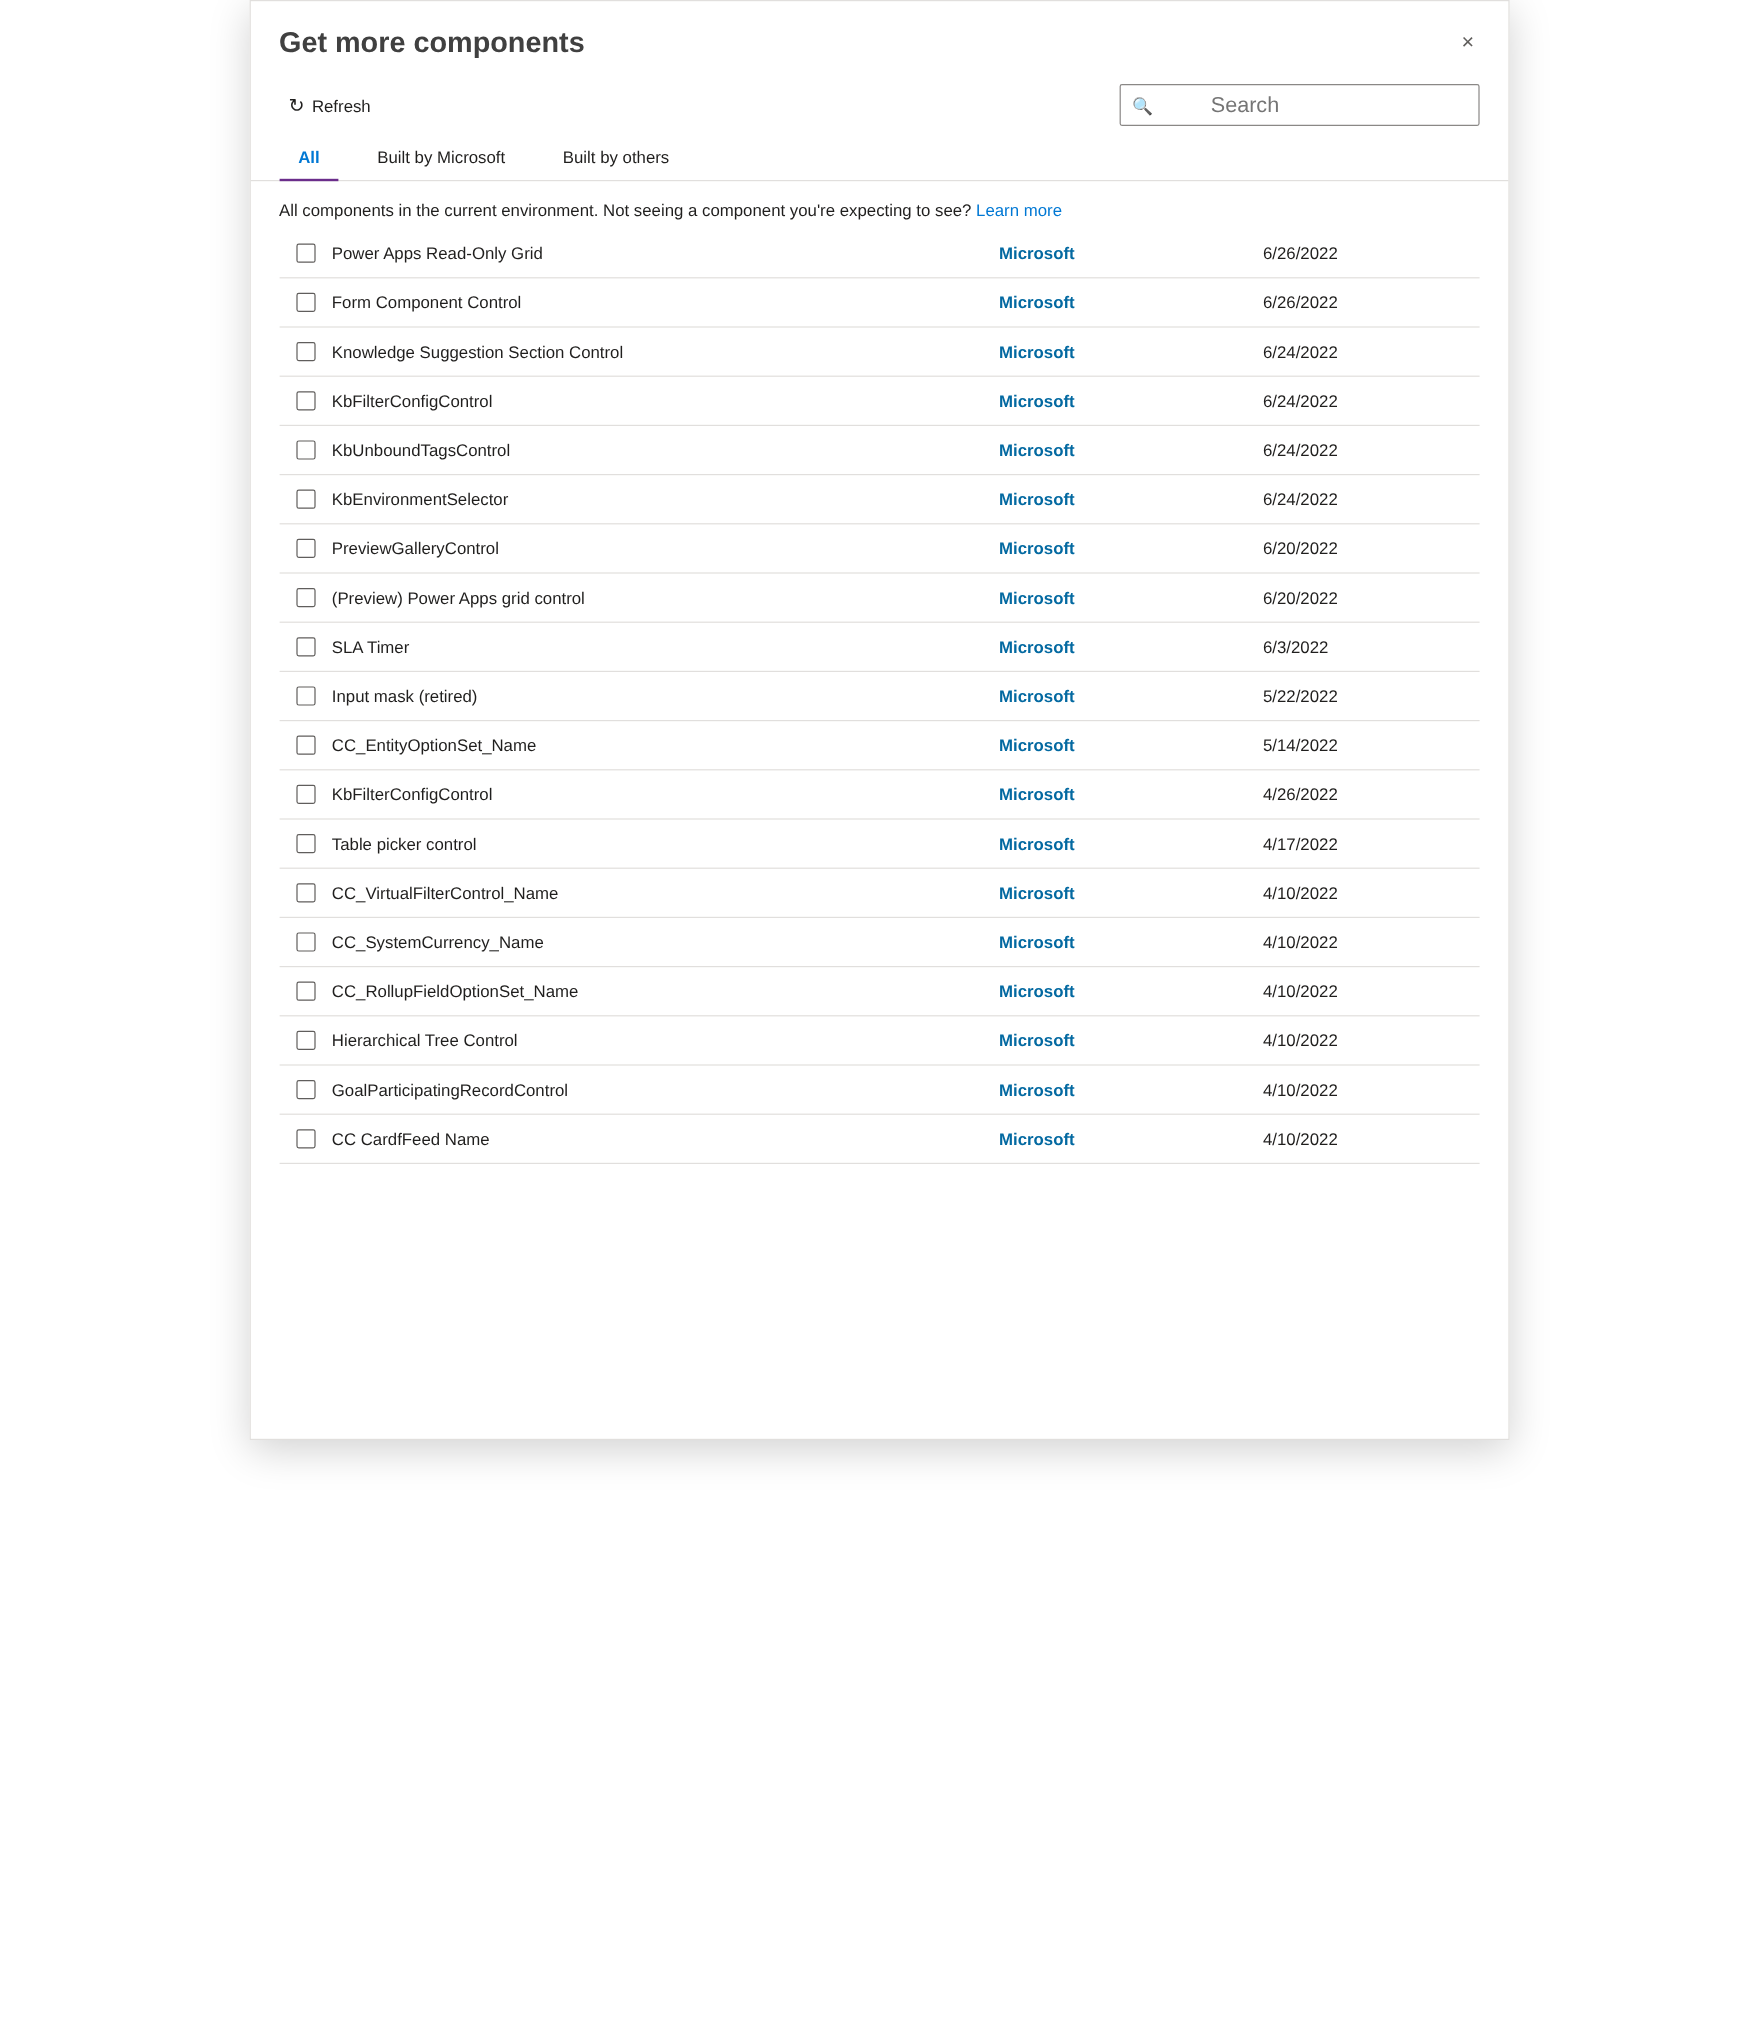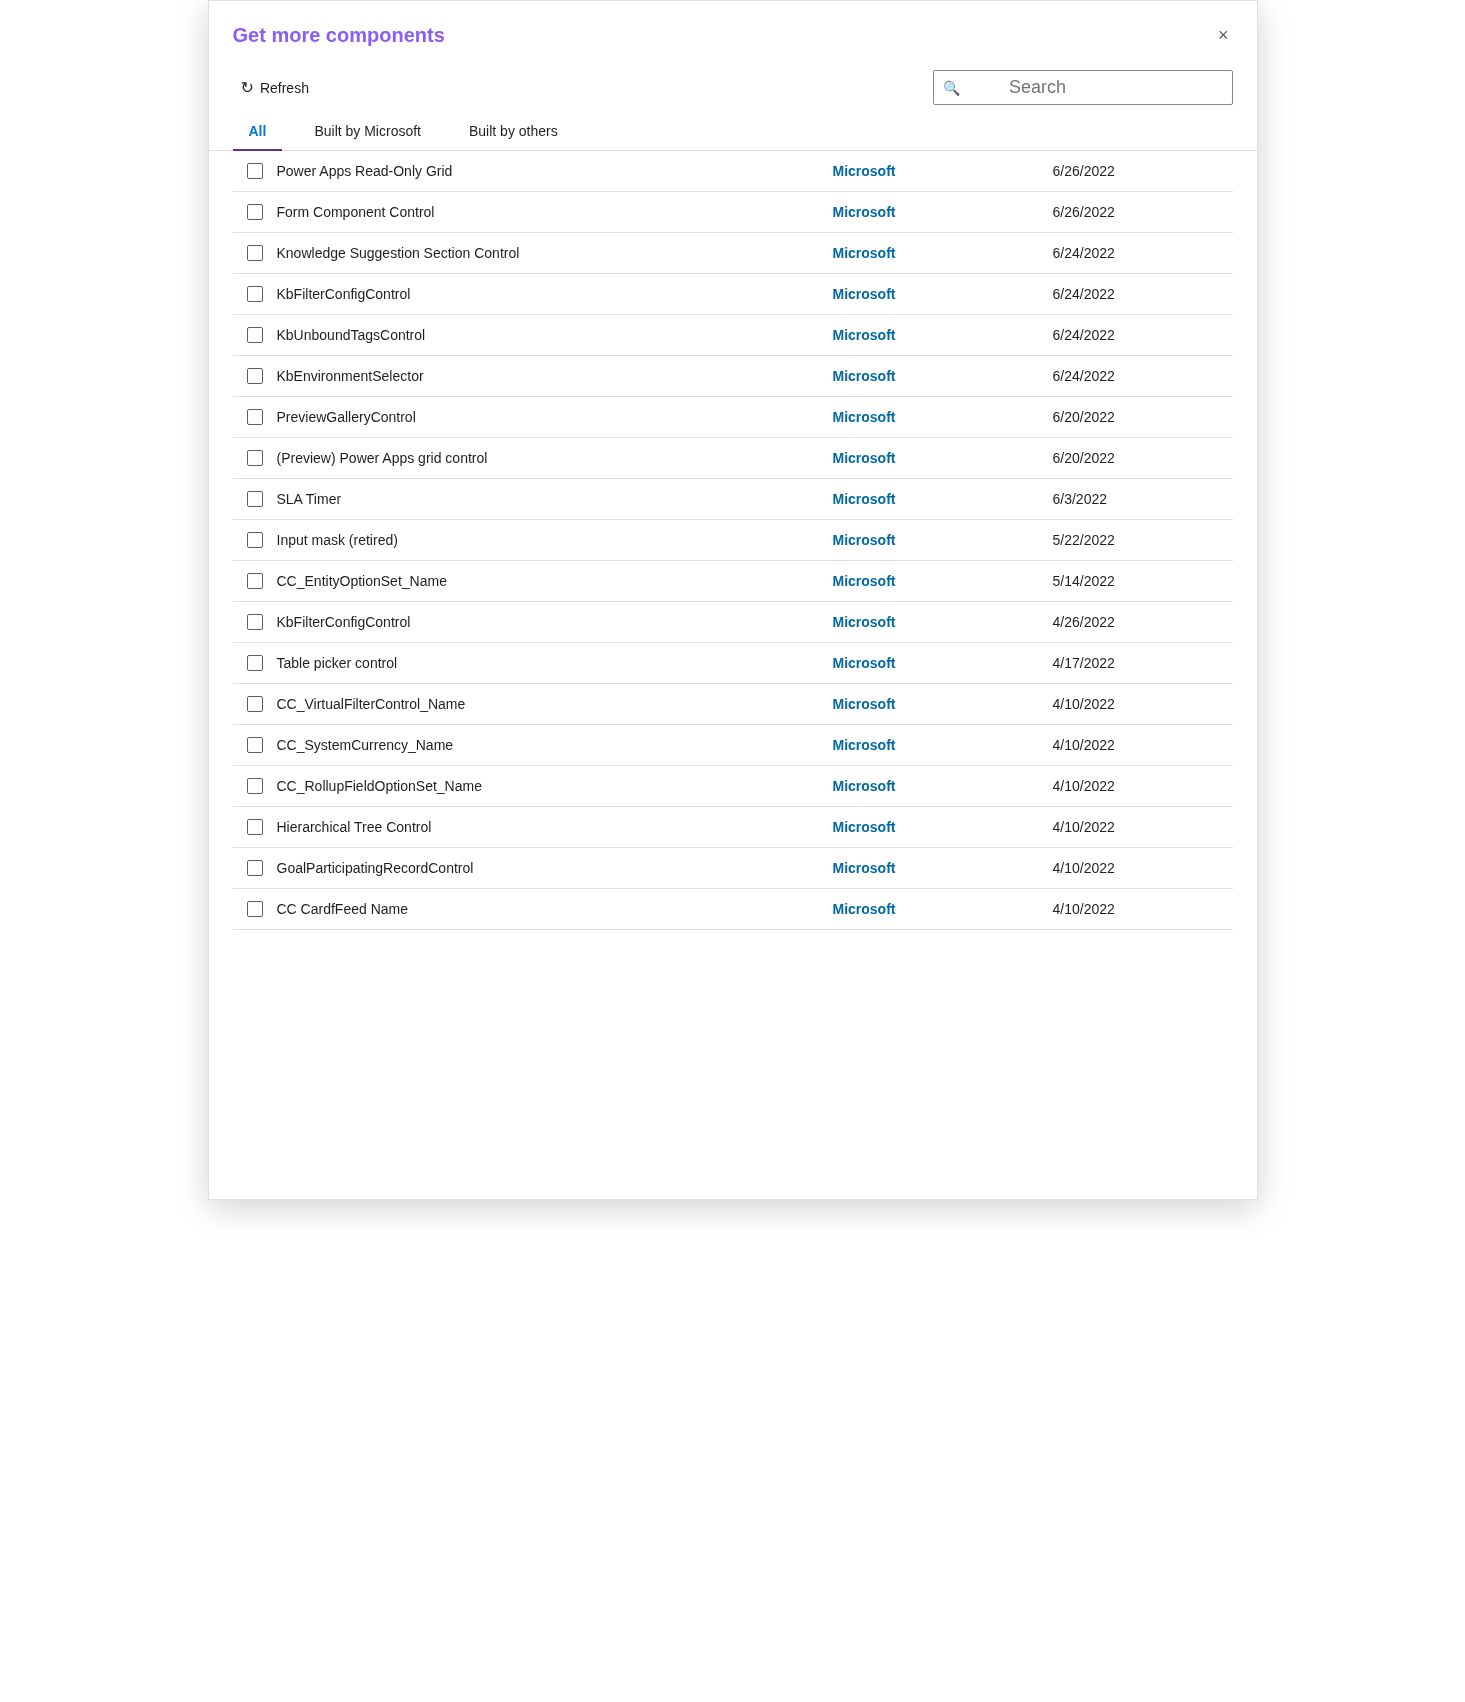--- a/index.html
+++ b/index.html
@@ -30,23 +30,23 @@
 
     .dialog-header {
       display: flex;
       align-items: center;
       justify-content: space-between;
       padding: 20px 24px 12px 24px;
       border-bottom: none;
     }
 
     .dialog-title {
-      font-size: 20px;
+      font-size: 24px;
       font-weight: 600;
-      color: #8b5cf6;
+      color: #404040;
     }
 
     .close-btn {
       background: none;
       border: none;
       cursor: pointer;
       padding: 4px;
       display: flex;
       align-items: center;
       justify-content: center;
@@ -256,20 +256,24 @@
       <span>All</span>
     </div>
     <div class="tab">
       <span>Built by Microsoft</span>
     </div>
     <div class="tab">
       <span>Built by others</span>
     </div>
   </div>
 
+  <div class="info-bar">
+    <span>All components in the current environment. Not seeing a component you're expecting to see?</span>
+    <a href="#">Learn more</a>
+  </div>
 
   <div class="table-container">
 
 
     <div id="table-rows-container">
         <div class="table-row">
       <div class="row-checkbox">
         <input type="checkbox" class="row-cb" style="">
       </div>
       <div class="cell-component">Power Apps Read-Only Grid</div>

